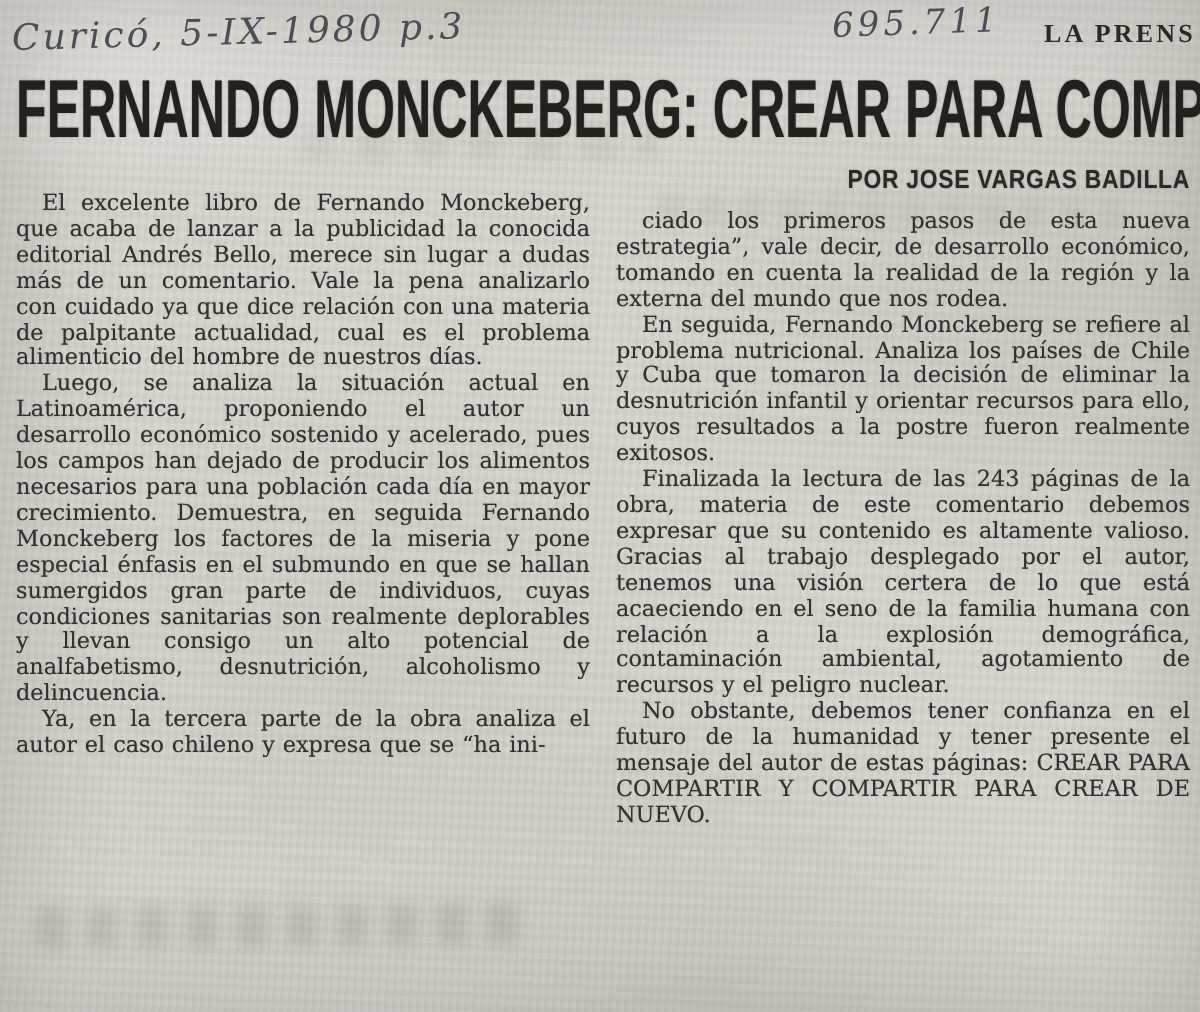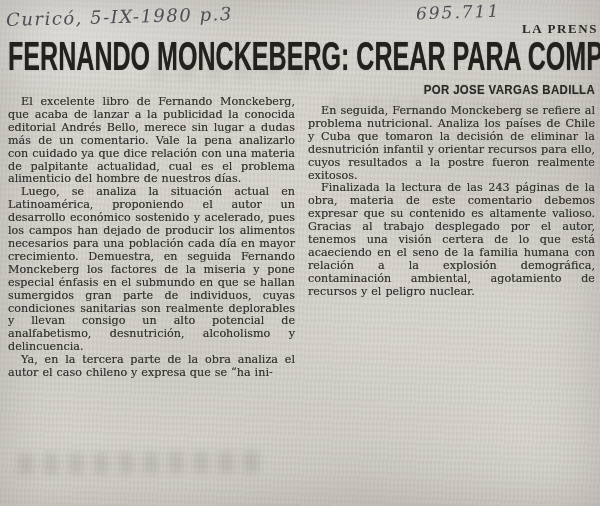--- a/index.html
+++ b/index.html
@@ -29,21 +29,21 @@
     position:absolute;left:6px;top:6px;font-size:18px;letter-spacing:1.5px;
     transform:rotate(-1.5deg);
   }
   .hand-code{
     position:absolute;left:416px;top:2px;font-size:17px;letter-spacing:2px;
     transform:rotate(-2deg);
   }
   .masthead{
     position:absolute;right:2px;top:9px;
     font-family:"Liberation Serif", serif;font-weight:700;font-size:13px;
-    letter-spacing:1.6px;color:#2b2924;white-space:nowrap;margin-top:12px;
+    letter-spacing:1.6px;color:#2b2924;white-space:nowrap;
   }
 
   
   .headline{
     position:absolute;top:34px;left:8px;width:592px;height:42px;margin:0;
     overflow:hidden;
   }
   .headline .condense{
     display:inline-block;white-space:nowrap;transform:scaleX(0.66) scaleY(1.08);
     transform-origin:0 0;
@@ -107,22 +107,24 @@
   <div class="columns">
 
     <div class="col col-left">
       <p class="par">El excelente libro de Fernando Monckeberg, que acaba de lanzar a la publicidad la conocida editorial Andrés Bello, merece sin lugar a dudas más de un comentario. Vale la pena analizarlo con cuidado ya que dice relación con una materia de palpitante actualidad, cual es el problema alimenticio del hombre de nuestros días.</p>
       <p class="par">Luego, se analiza la situación actual en Latinoamérica, proponiendo el autor un desarrollo económico sostenido y acelerado, pues los campos han dejado de producir los alimentos necesarios para una población cada día en mayor crecimiento. Demuestra, en seguida Fernando Monckeberg los factores de la miseria y pone especial énfasis en el submundo en que se hallan sumergidos gran parte de individuos, cuyas condiciones sanitarias son realmente deplorables y llevan consigo un alto potencial de analfabetismo, desnutrición, alcoholismo y delincuencia.</p>
       <p class="par">Ya, en la tercera parte de la obra analiza el autor el caso chileno y expresa que se “ha ini-</p>
     </div>
 
     <div class="col col-right">
       <div class="byline">POR JOSE VARGAS BADILLA</div>
+      <p class="par">ciado los primeros pasos de esta nueva estrategia”, vale decir, de desarrollo económico, tomando en cuenta la realidad de la región y la externa del mundo que nos rodea.</p>
       <p class="par">En seguida, Fernando Monckeberg se refiere al problema nutricional. Analiza los países de Chile y Cuba que tomaron la decisión de eliminar la desnutrición infantil y orientar recursos para ello, cuyos resultados a la postre fueron realmente exitosos.</p>
       <p class="par">Finalizada la lectura de las 243 páginas de la obra, materia de este comentario debemos expresar que su contenido es altamente valioso. Gracias al trabajo desplegado por el autor, tenemos una visión certera de lo que está acaeciendo en el seno de la familia humana con relación a la explosión demográfica, contaminación ambiental, agotamiento de recursos y el peligro nuclear.</p>
+      <p class="par">No obstante, debemos tener confianza en el futuro de la humanidad y tener presente el mensaje del autor de estas páginas: CREAR PARA COMPARTIR Y COMPARTIR PARA CREAR DE NUEVO.</p>
     </div>
 
   </div>
 
   <div class="ghost ghost-1"></div>
   <div class="ghost ghost-2"></div>
   <div class="ghost ghost-3"></div>
 
 </div>
 

